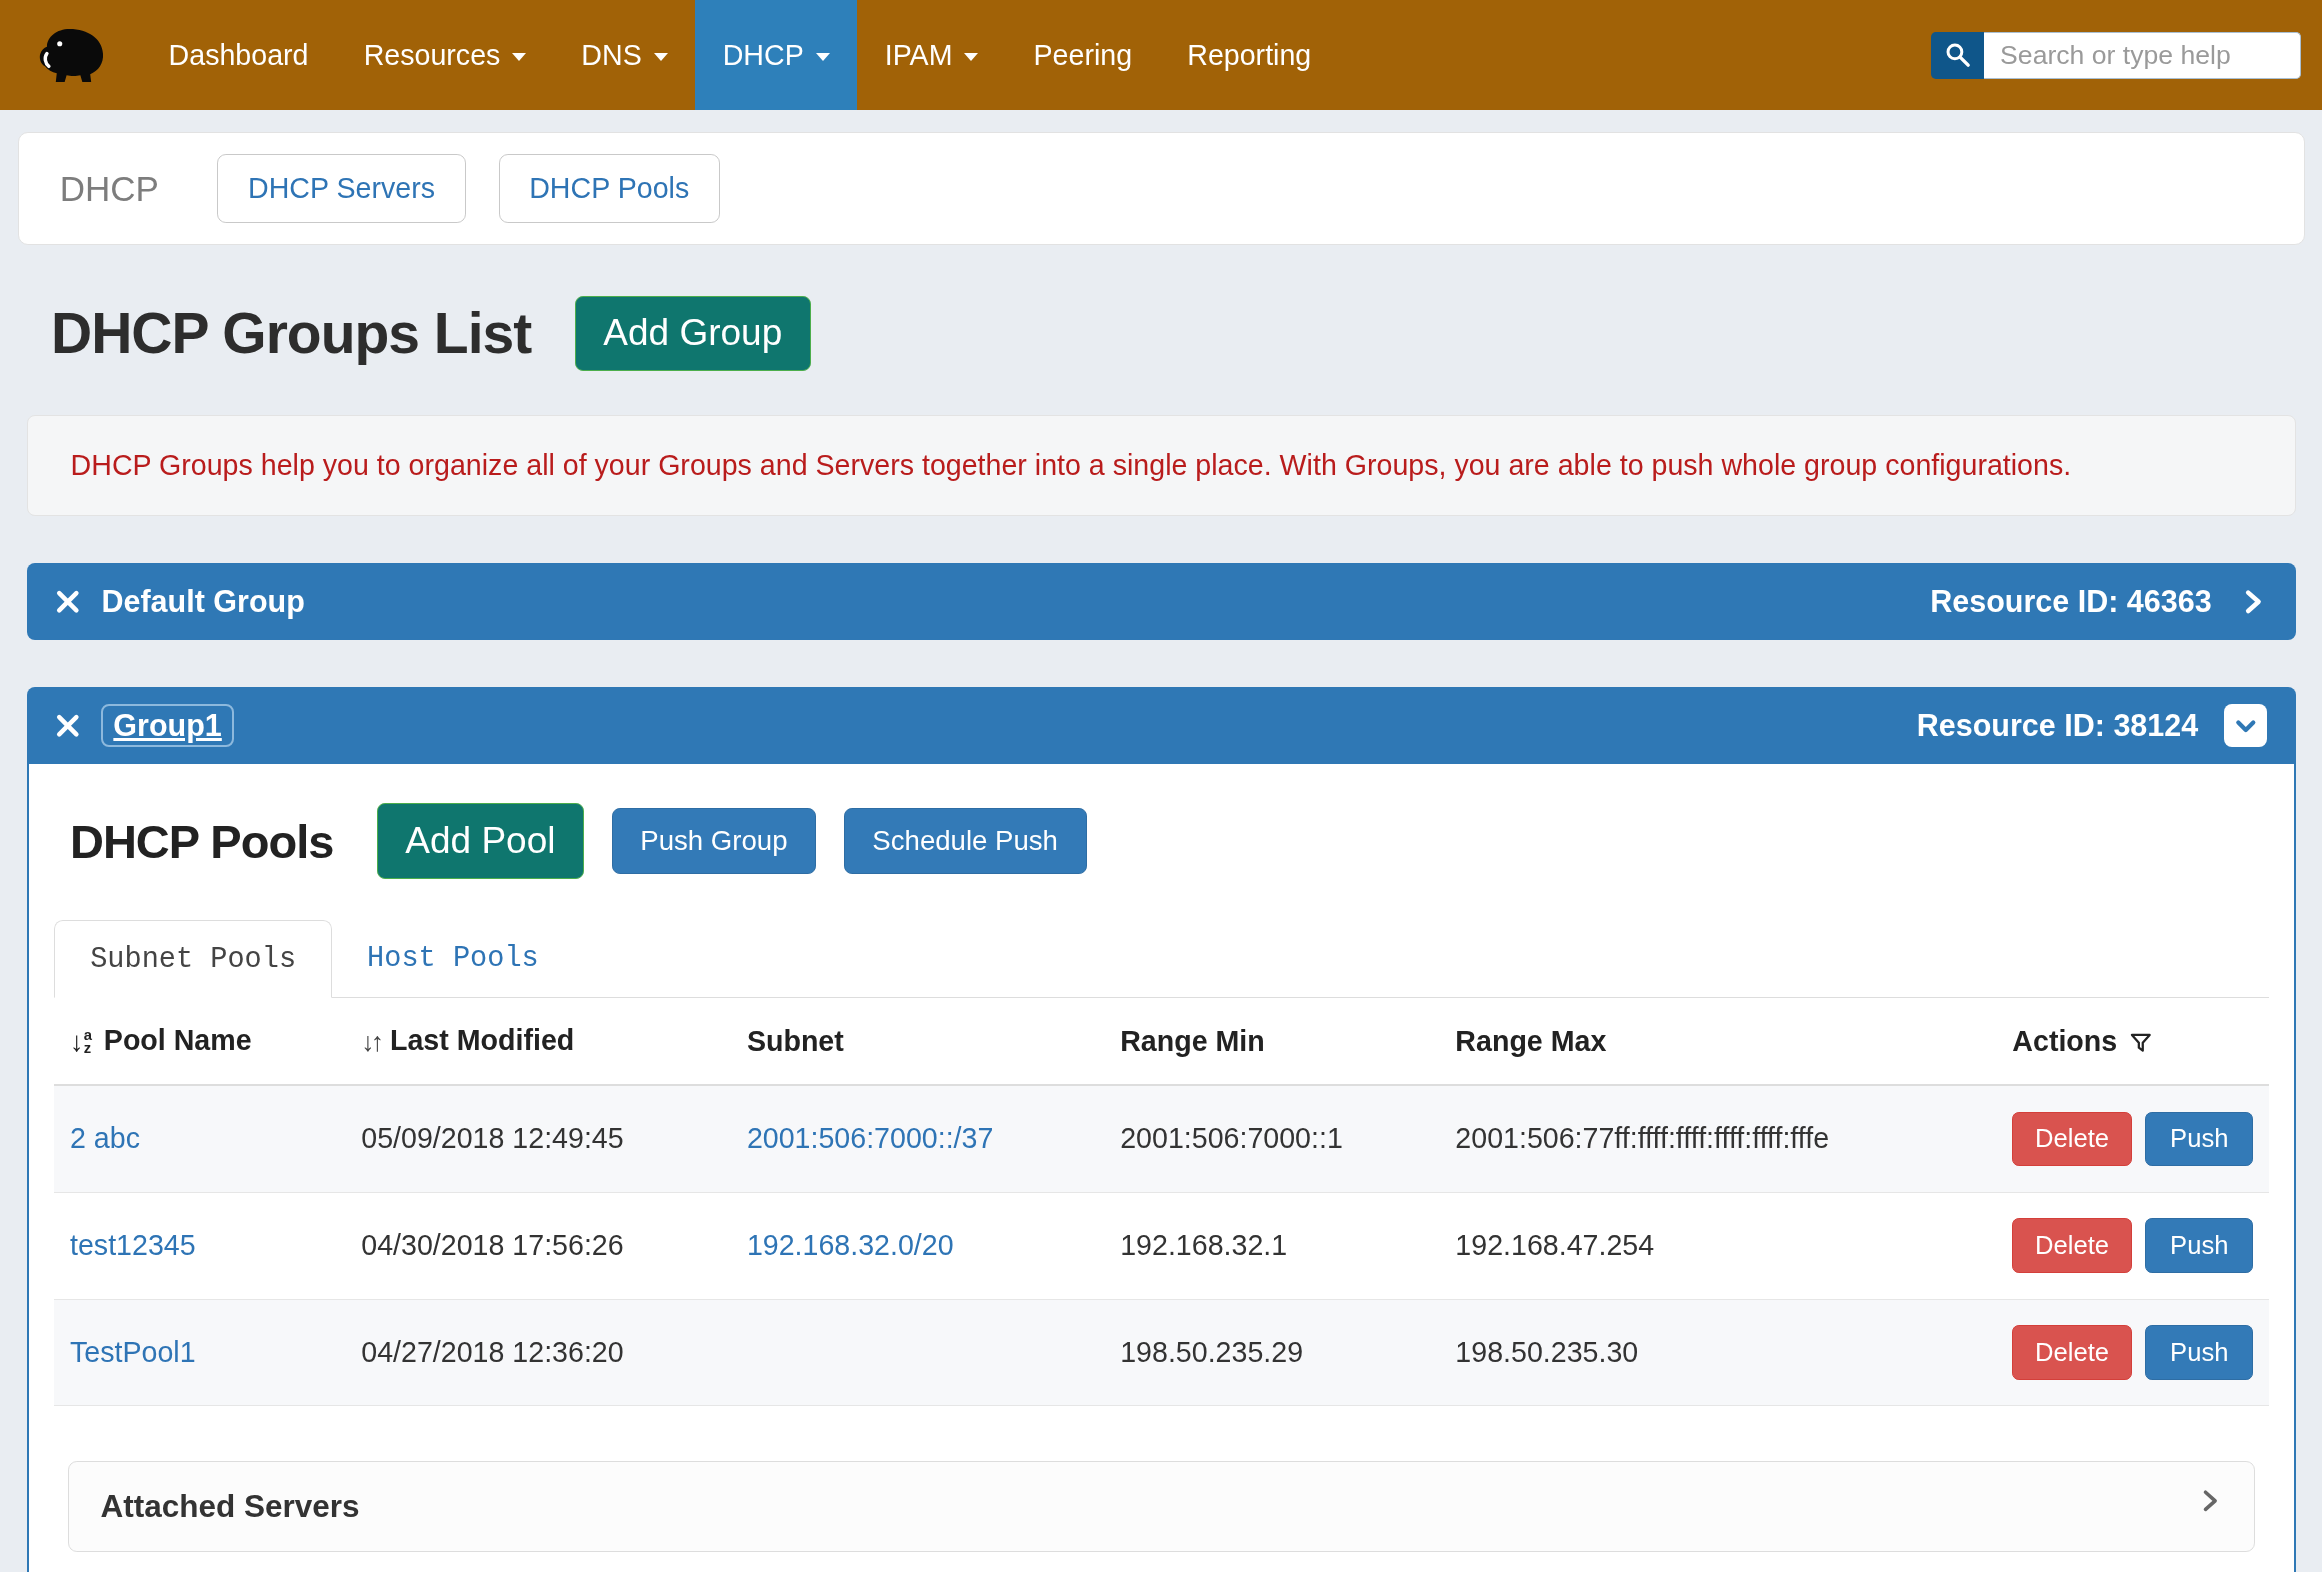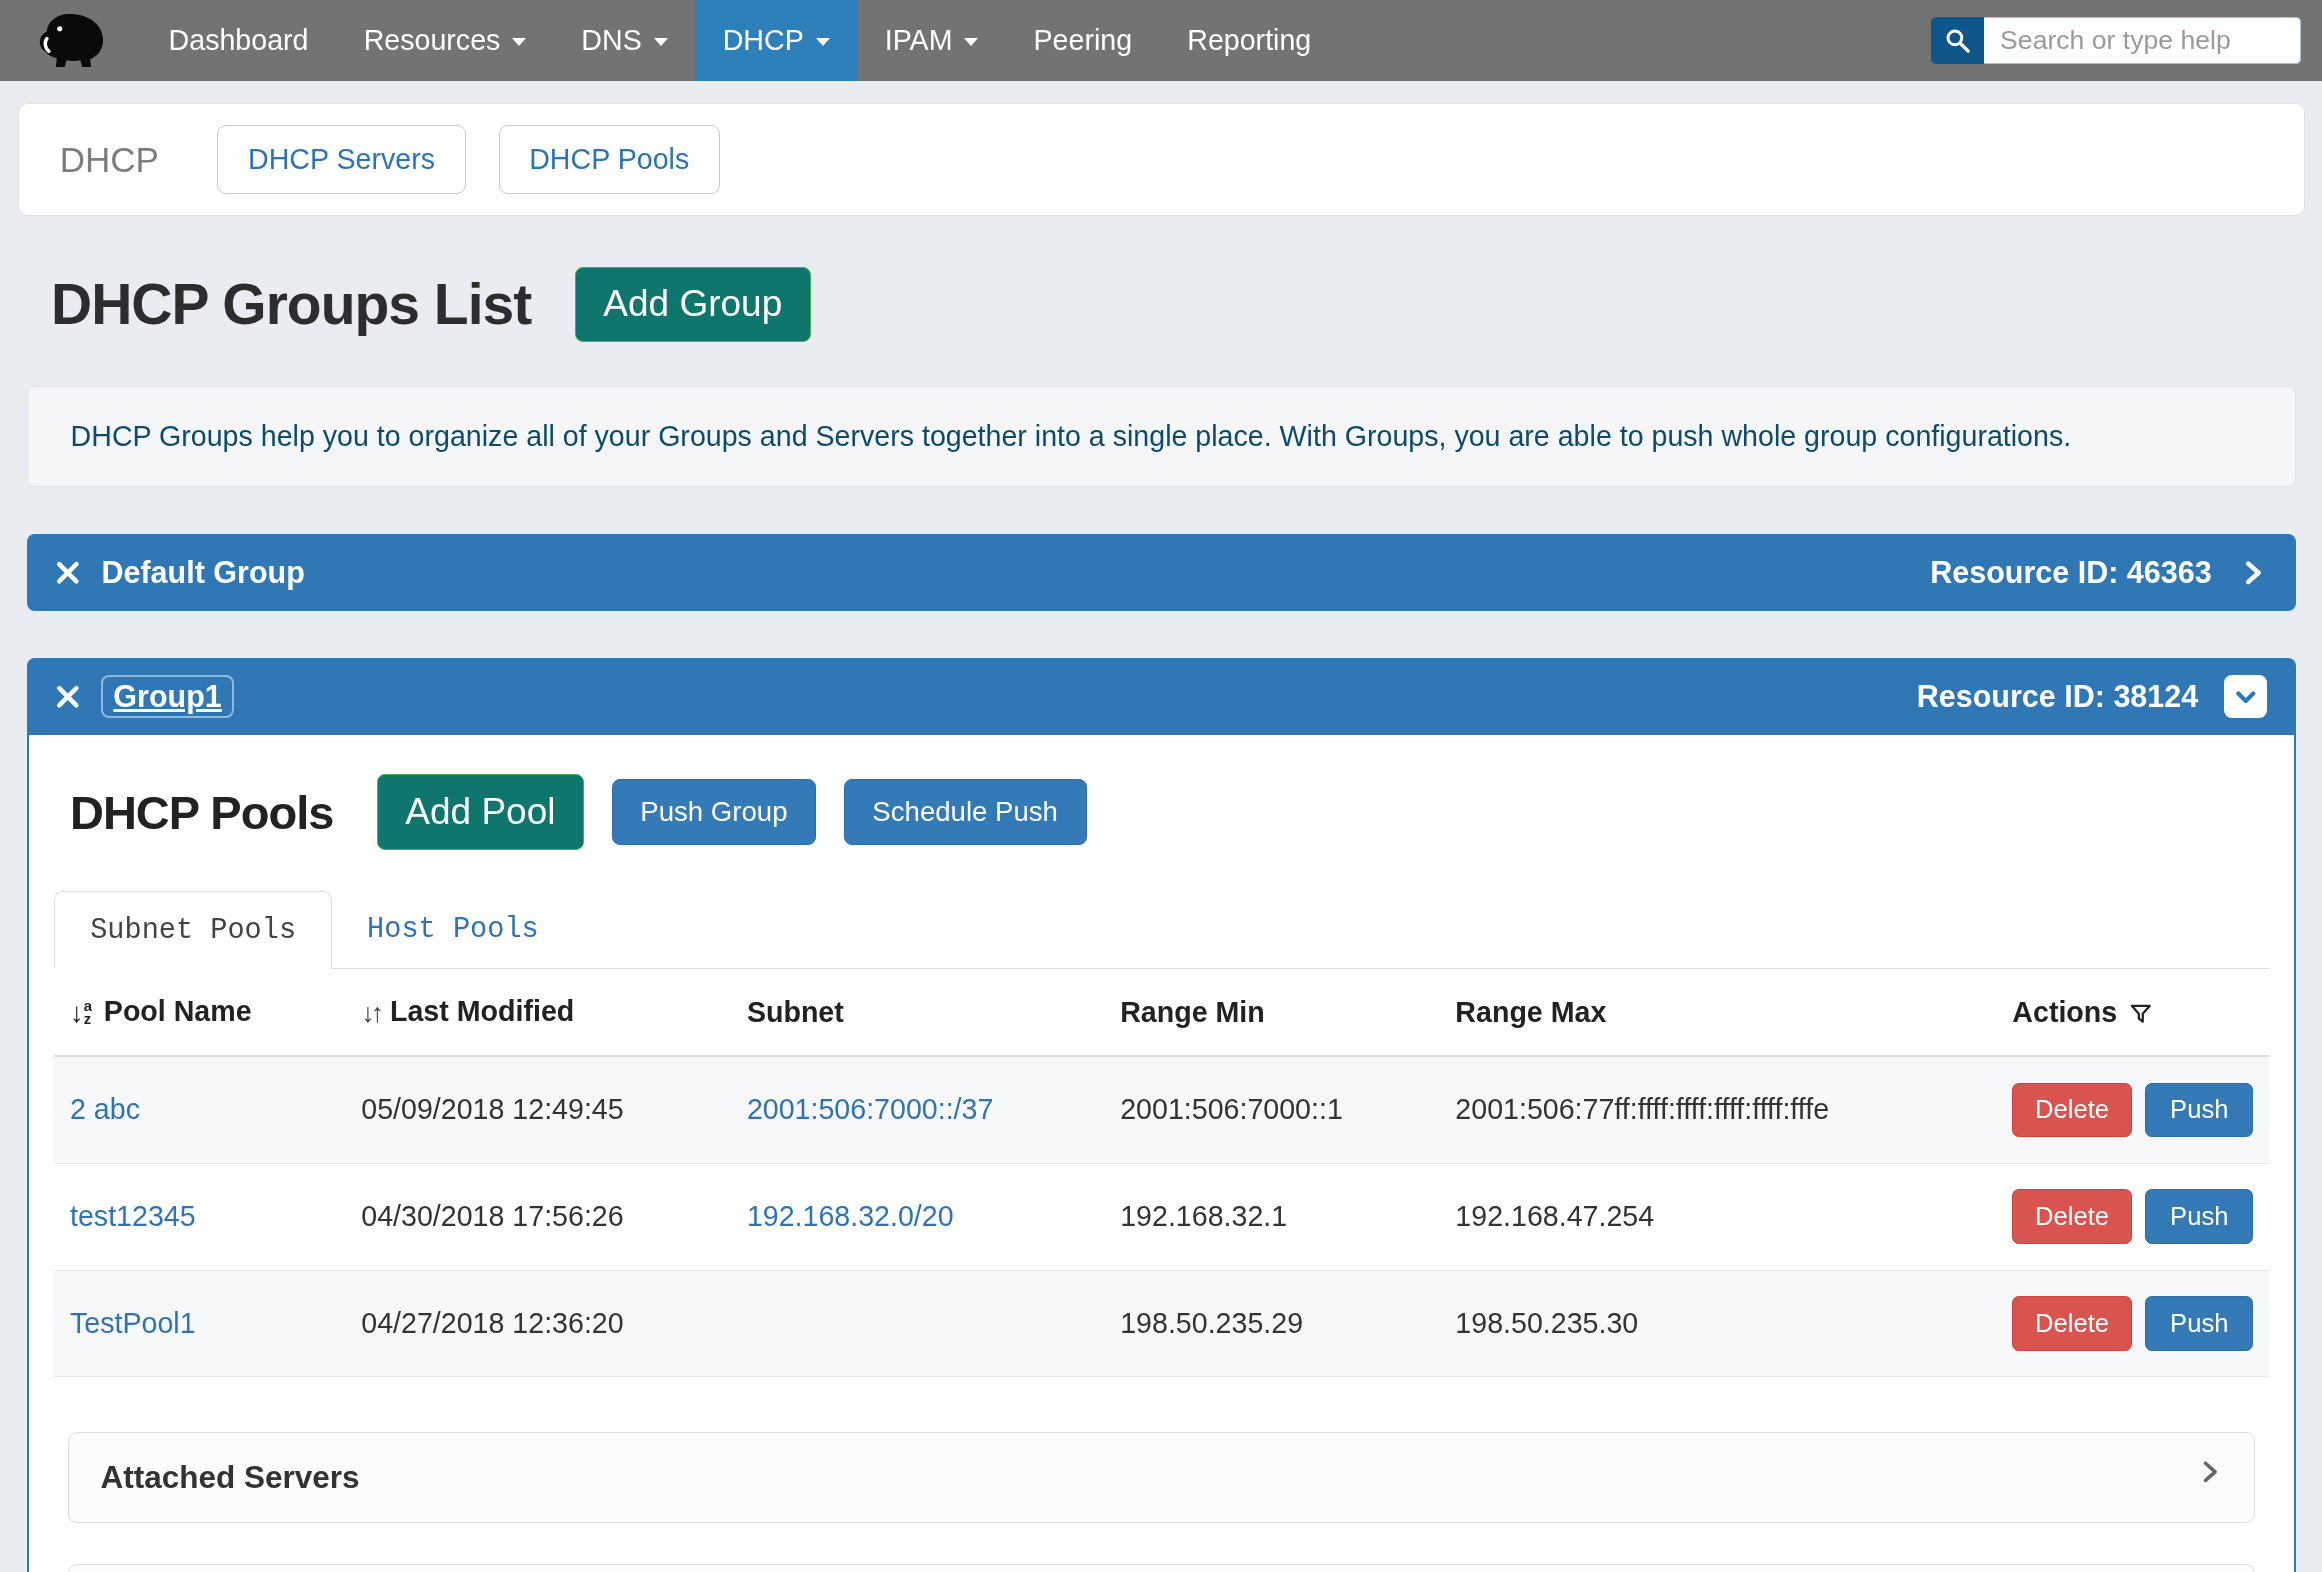--- a/index.html
+++ b/index.html
@@ -6,21 +6,21 @@
   html,body { margin:0; padding:0; }
   body {
     width:2323px; min-height:1572px;
     background:#e9edf2;
     font-family:"Liberation Sans","DejaVu Sans",sans-serif;
     color:#333;
   }
 
   
   .navbar {
-    height:81px; background:#737373;
+    height:110px; background:#a16207;
     display:flex; align-items:stretch;
   }
   .logo-box { display:flex; align-items:center; padding:0 33px 0 37px; }
   .nav-item {
     display:flex; align-items:center; gap:11.8px;
     padding:0 27.6px; color:#fff; font-size:28.6px; cursor:pointer;
   }
   .nav-item.active { background:#2e80ba; }
   .caret {
     width:0; height:0; display:inline-block;
@@ -62,21 +62,21 @@
   .page-title { font-size:57px; font-weight:bold; color:#2d2d2d; margin:12px; letter-spacing:-1px; }
   .btn { border-radius:7.9px; cursor:pointer; font-family:inherit; color:#fff; }
   .btn-success { background:#0f766e; border:1px solid #4cae4c; font-size:37px; padding:15.8px 27.6px; }
   .btn-primary { background:#337ab7; border:1px solid #2e6da4; font-size:27.6px; padding:15.8px 27.6px; }
   .btn-danger  { background:#d9534f; border:1px solid #d43f3a; font-size:25.6px; padding:11.8px 21.7px; border-radius:6.9px; }
   .btn-push    { background:#337ab7; border:1px solid #2e6da4; font-size:25.6px; padding:11.8px 23.6px; border-radius:6.9px; }
 
   
   .well {
     margin:37px 26.6px 0; background:#f5f6f7; border:1px solid #e3e3e3;
-    border-radius:7.9px; padding:33px 43px; font-size:28.6px; color:#0c4a6e;
+    border-radius:7.9px; padding:33px 43px; font-size:28.6px; color:#b91c1c;
   }
 
   
   .group-header {
     margin:47px 26.6px 0; background:#2f78b5; border-radius:7.9px;
     height:77px; display:flex; align-items:center; padding:0 29.6px;
     color:#fff; font-size:30.5px; font-weight:bold; cursor:pointer;
   }
   .group-header.expanded { border-radius:7.9px 7.9px 0 0; margin-bottom:0; }
   .x-icon { display:flex; margin-right:21.7px; cursor:pointer; }

